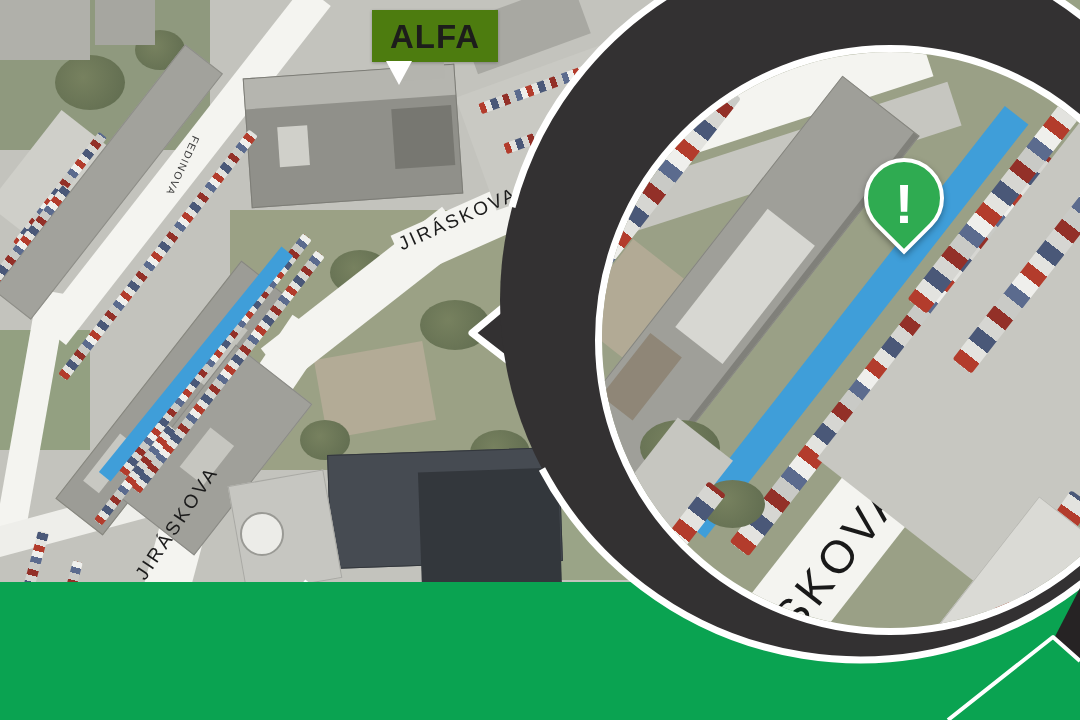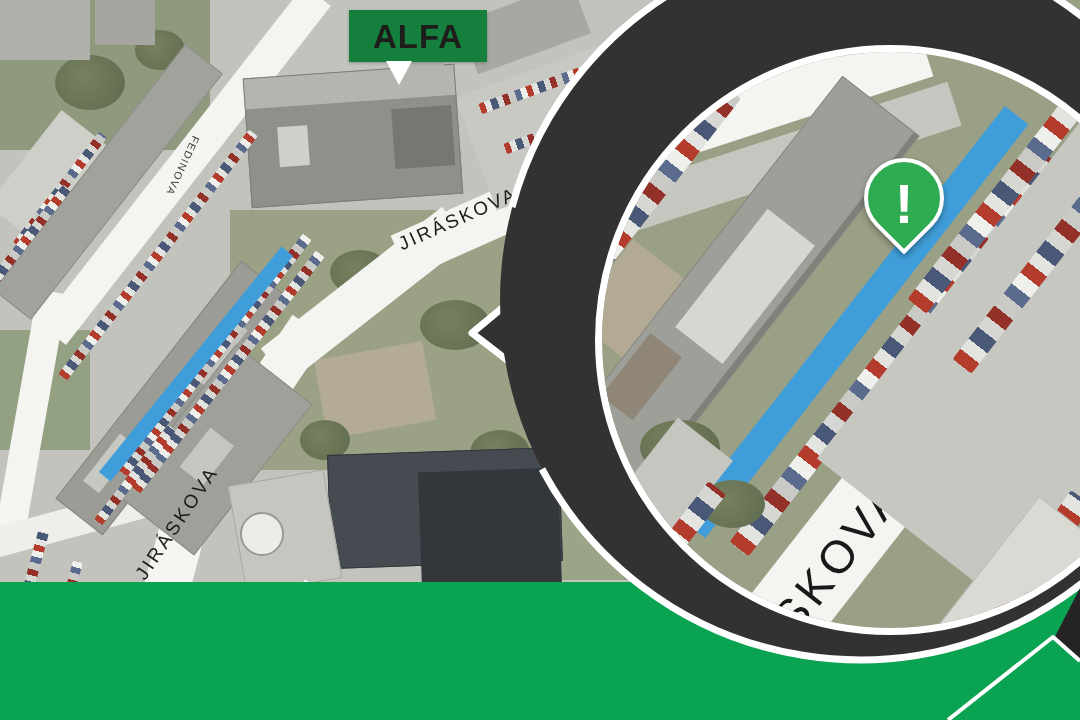--- a/index.html
+++ b/index.html
@@ -19,21 +19,21 @@
   
   #pin{position:absolute;left:864px;top:158px;width:80px;height:80px;}
   #pin .drop{position:absolute;left:0;top:0;width:80px;height:80px;box-sizing:border-box;
     background:#2fab51;border:4px solid #fff;border-radius:50% 50% 0 50%;
     transform:rotate(45deg);box-shadow:2px 2px 6px rgba(0,0,0,.35);}
   #pin .glyph{position:absolute;left:0;top:6px;width:80px;height:80px;text-align:center;
     color:#fff;font-size:56px;font-weight:bold;line-height:80px;}
   
   #banner{position:absolute;left:0;top:582px;width:1080px;height:138px;background:#0aa351;}
   
-  #alfa{position:absolute;left:349px;top:10px;width:138px;height:52px;background:#15803d;
+  #alfa{position:absolute;left:372px;top:10px;width:126px;height:52px;background:#4d7c0f;
     box-shadow:0 1px 3px rgba(0,0,0,.25);}
   #alfa .t{width:100%;height:100%;text-align:center;line-height:53px;font-size:33px;
     font-weight:bold;letter-spacing:1px;color:#1d1d1b;}
   #alfatail{position:absolute;left:386px;top:61px;width:0;height:0;
     border-left:13px solid transparent;border-right:13px solid transparent;border-top:24px solid #fff;}
   svg{position:absolute;left:0;top:0;}
 </style>
 </head>
 <body>
 

